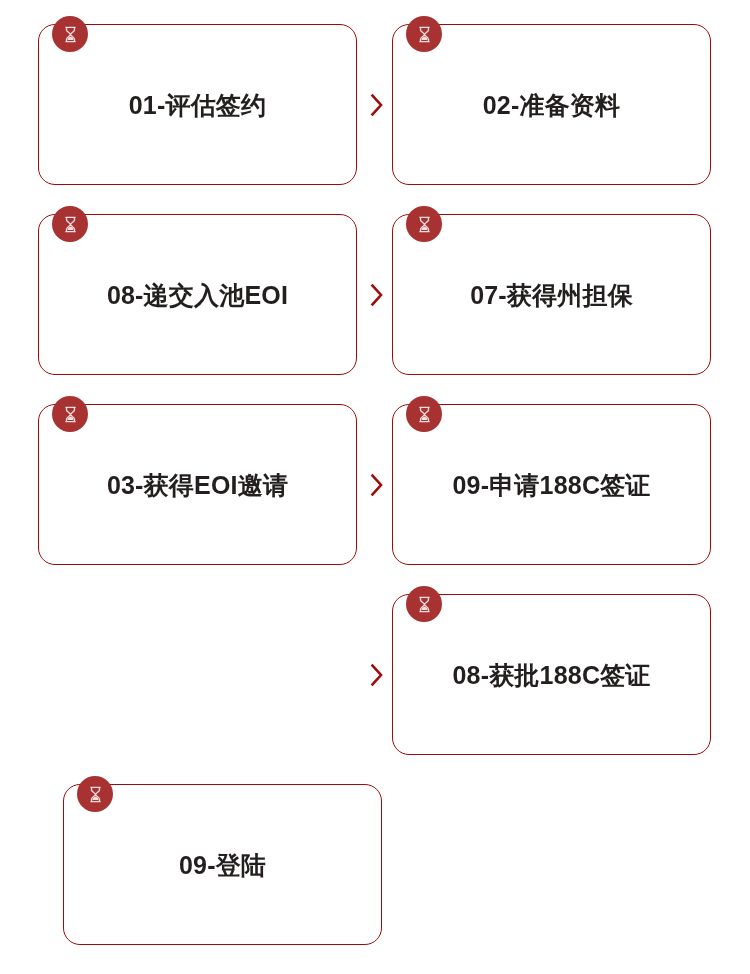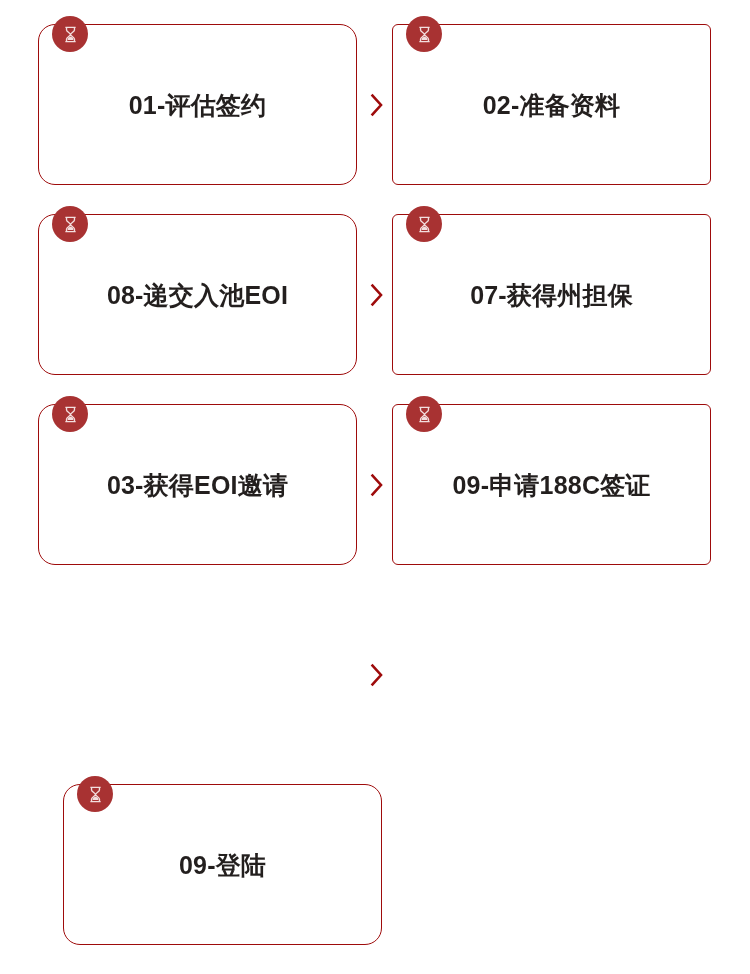--- a/index.html
+++ b/index.html
@@ -34,21 +34,21 @@
     position: absolute;
     top: 0;
     width: 319px;
     height: 161px;
     box-sizing: border-box;
     background: #ffffff;
     border: 1.8px solid #9e0b0b;
     border-radius: 17px;
   }
   .step-card.col-left  { left: 38px; }
-  .step-card.col-right { left: 392px; border-radius: 6px; }
+  .step-card.col-right { left: 392px; }
 
   .step-icon {
     position: absolute;
     left: 13px;
     top: -9px;
     width: 36px;
     height: 36px;
     border-radius: 50%;
     background: #a83232;
     display: flex;
@@ -186,20 +186,29 @@
   </div>
 
   <div class="flow-row" style="top:594px;">
 
     <div class="flow-arrow">
       <svg viewBox="0 0 16 26" aria-hidden="true">
         <path fill="none" stroke="#9e0b0b" stroke-width="2.6" stroke-linecap="square" stroke-linejoin="miter" d="M3.5 3.5 L12 13 L3.5 22.5"></path>
       </svg>
     </div>
 
+    <div class="step-card col-right">
+      <div class="step-icon">
+        <svg viewBox="0 0 24 24" aria-hidden="true">
+          <path fill="none" stroke="#f3dede" stroke-width="1.7" stroke-linejoin="round" d="M5.5 3h13M5.5 21h13M7 3v3.2c0 2.2 5 4.1 5 5.8 0 1.7-5 3.6-5 5.8V21M17 3v3.2c0 2.2-5 4.1-5 5.8 0 1.7 5 3.6 5 5.8V21"></path>
+          <path fill="#f3dede" d="M8.4 17.6c0-1.6 3.6-3.1 3.6-3.1s3.6 1.5 3.6 3.1v1.5H8.4z"></path>
+        </svg>
+      </div>
+      <div class="step-label">08-获批188C签证</div>
+    </div>
   </div>
 
   <div class="flow-row" style="top:784px;margin-left:25px;">
     <div class="step-card col-left">
       <div class="step-icon">
         <svg viewBox="0 0 24 24" aria-hidden="true">
           <path fill="none" stroke="#f3dede" stroke-width="1.7" stroke-linejoin="round" d="M5.5 3h13M5.5 21h13M7 3v3.2c0 2.2 5 4.1 5 5.8 0 1.7-5 3.6-5 5.8V21M17 3v3.2c0 2.2-5 4.1-5 5.8 0 1.7 5 3.6 5 5.8V21"></path>
           <path fill="#f3dede" d="M8.4 17.6c0-1.6 3.6-3.1 3.6-3.1s3.6 1.5 3.6 3.1v1.5H8.4z"></path>
         </svg>
       </div>

